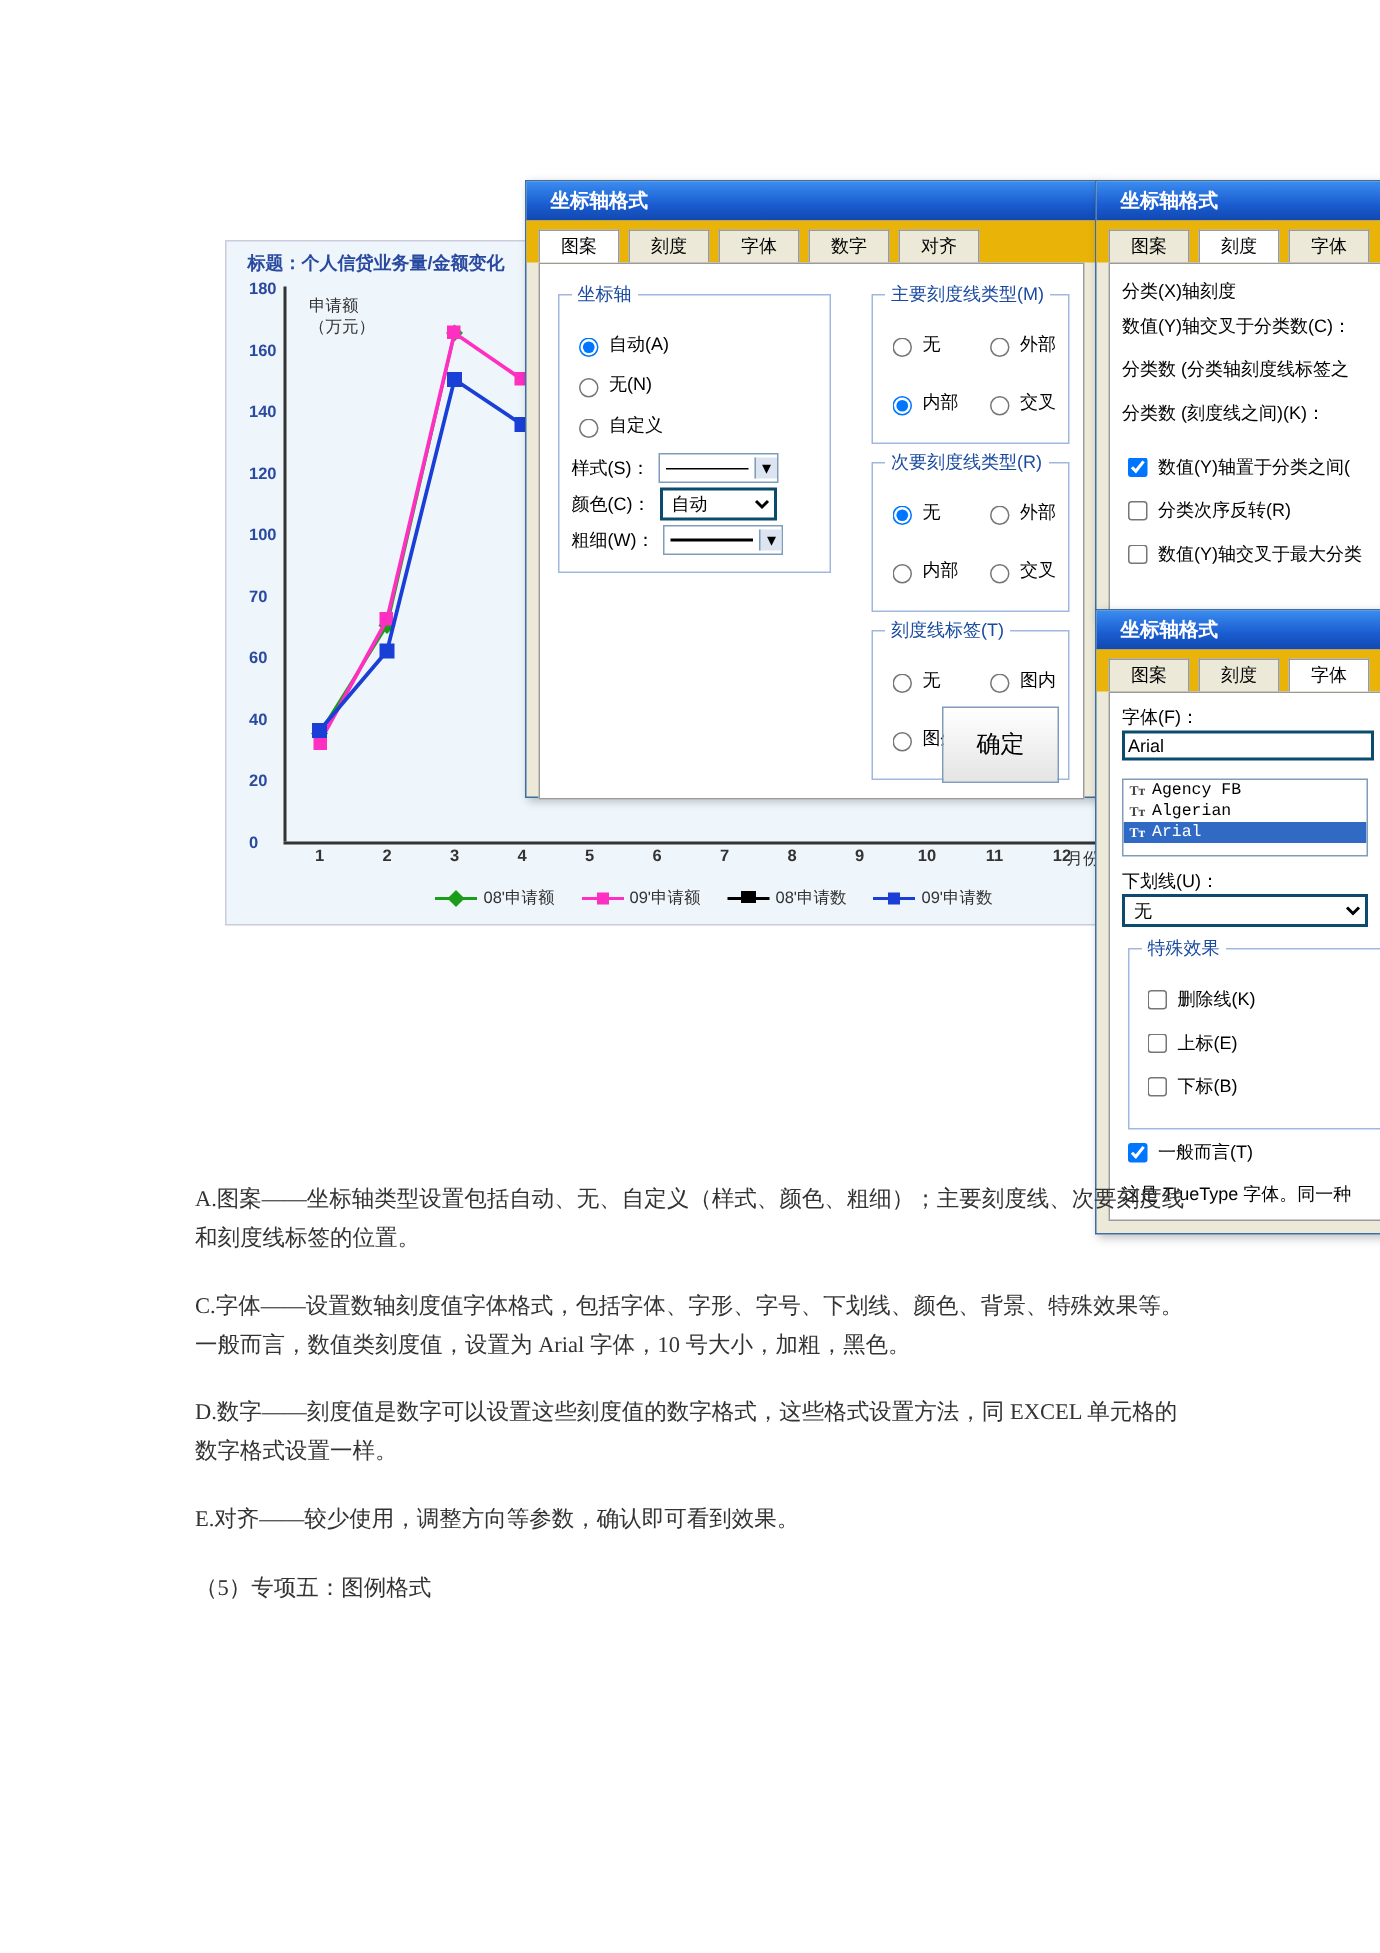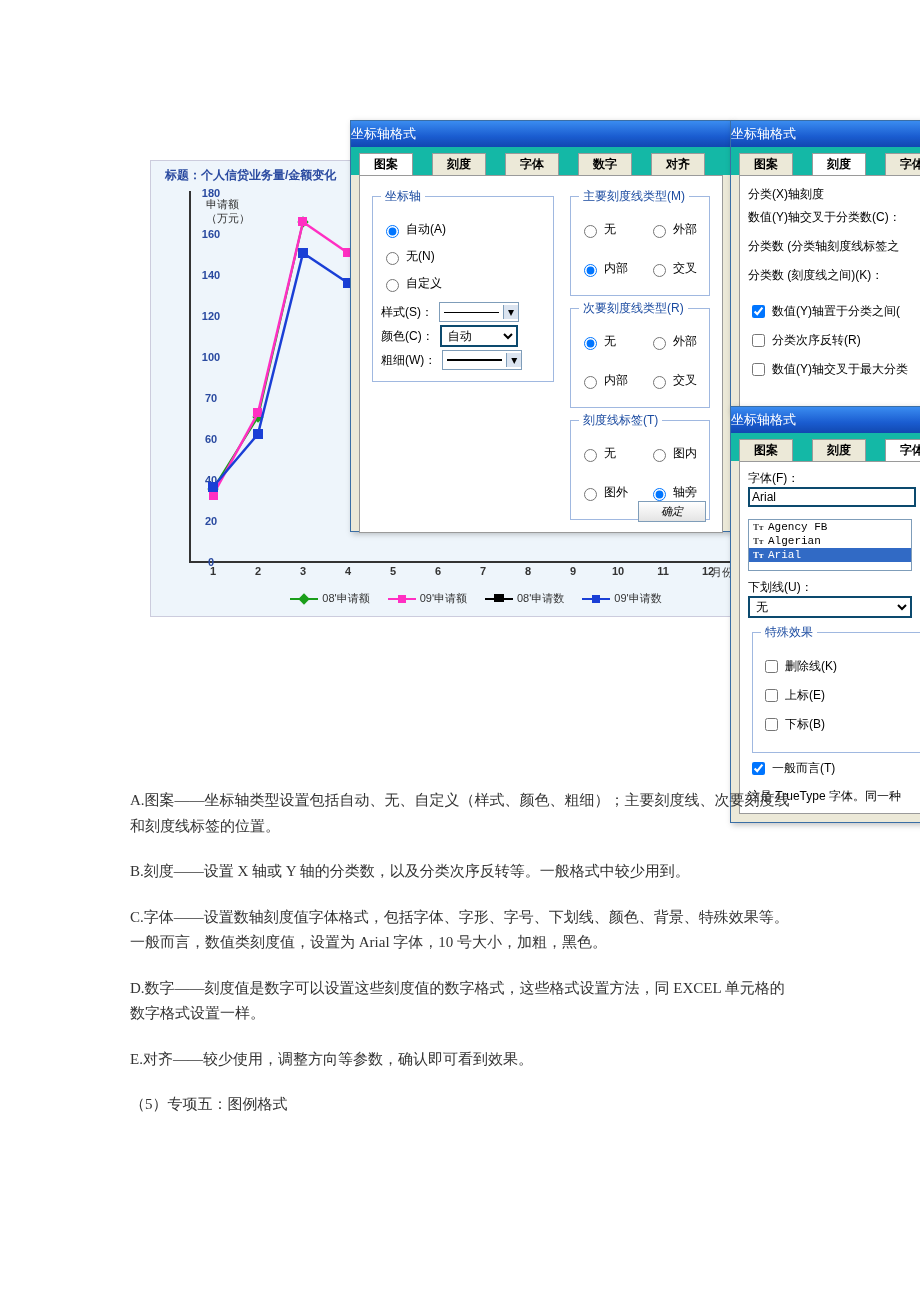--- a/index.html
+++ b/index.html
@@ -38,22 +38,22 @@
     position: absolute;
     left: 14px; top: 6px;
     font-size: 12px;
     font-weight: bold;
     color: #2a4aa0;
     white-space: nowrap;
   }
   .y-axis { position: absolute; left: 38px; top: 30px; width: 2px; height: 370px; background: #333; }
   .x-axis { position: absolute; left: 38px; top: 400px; width: 542px; height: 2px; background: #333; }
   .y-tick-label {
-    position: absolute; right: 525px; font-size: 11px; font-weight: bold; color: #2a4aa0;
-    text-align: center; width: 30px;
+    position: absolute; right: 555px; font-size: 11px; font-weight: bold; color: #2a4aa0;
+    text-align: left; width: 30px;
   }
   .x-tick-label {
     position: absolute; top: 404px; font-size: 11px; font-weight: bold; color: #333;
     transform: translateX(-50%);
   }
   .x-unit-label {
     position: absolute; top: 404px; font-size: 11px; color: #333;
   }
   .legend-row {
     position: absolute; top: 430px; left: 60px; right: 10px;
@@ -80,29 +80,28 @@
     background: #ece9d8;
     border: 1px solid #3a6ea5;
     box-shadow: 2px 2px 6px rgba(0,0,0,.25);
     font-family: "Tahoma", "SimSun", sans-serif;
     font-size: 12px;
     color: #000;
   }
   .win-title {
     background: linear-gradient(to bottom, #3a8cf0, #1a5cd0 60%, #1148b0);
     color: #fff;
-    font-weight: normal;
-    padding: 4px 0;
+    font-weight: bold;
+    padding: 4px 16px;
     font-size: 13px;
   }
   .tabstrip {
-    display: flex; gap: 19px;
+    display: flex; gap: 6px;
     padding: 6px 8px 0 8px;
-    background: #14b8a6;
-    font-weight: bold;
+    background: #eab308;
   }
   .tab {
     border: 1px solid #9a9a9a;
     border-bottom: none;
     background: #ece9d8;
     padding: 2px 14px;
     cursor: pointer;
   }
   .tab.active {
     background: #fff;
@@ -139,27 +138,26 @@
   .form-row { display: flex; align-items: center; gap: 6px; margin: 3px 0; }
   select, input[type="text"] {
     border: 2px solid #0c4a6e;
     font-size: 12px;
     padding: 1px 2px;
     background: #fff;
   }
   .btn {
     border: 1px solid #7f9db9;
     background: linear-gradient(#fff, #e4e4e4);
-    padding: 2px 22px;
-    font-size: 11px;
+    padding: 14px 22px;
+    font-size: 16px;
     cursor: pointer;
-    font-style: italic;
   }
   .dlg1 { left: 200px; top: 0px; width: 380px; height: 410px; }
-  .dlg1 .two-col { display: grid; grid-template-columns: 190px 1fr; gap: 8px; }
+  .dlg1 .two-col { display: grid; grid-template-columns: 190px 1fr; gap: 19px; }
   .style-combo {
     width: 78px; height: 18px; border: 1px solid #7f9db9; display: inline-flex; align-items: center; background: #fff; position: relative;
   }
   .style-combo .line { flex: 1; height: 0; border-top: 1.5px solid #000; margin: 0 4px; }
   .style-combo .dd { width: 14px; text-align: center; border-left: 1px solid #7f9db9; background: #dbe4f0; }
   .sample-box {
     border: 1px solid #888;
     background: #fff;
     margin-top: 6px;
     height: 28px;
@@ -465,20 +463,19 @@
             <span>一般而言(T)</span>
           </div>
         <div style="margin-top:4px">这是 TrueType 字体。同一种</div>
       </div>
     </div>
 
   </div>
 
   <div class="text-block">
     <p>A.图案——坐标轴类型设置包括自动、无、自定义（样式、颜色、粗细）；主要刻度线、次要刻度线和刻度线标签的位置。</p>
-    <p>B.刻度——设置 X 轴或 Y 轴的分类数，以及分类次序反转等。一般格式中较少用到。</p>
     <p>C.字体——设置数轴刻度值字体格式，包括字体、字形、字号、下划线、颜色、背景、特殊效果等。一般而言，数值类刻度值，设置为 Arial 字体，10 号大小，加粗，黑色。</p>
     <p>D.数字——刻度值是数字可以设置这些刻度值的数字格式，这些格式设置方法，同 EXCEL 单元格的数字格式设置一样。</p>
     <p>E.对齐——较少使用，调整方向等参数，确认即可看到效果。</p>
     <p>（5）专项五：图例格式</p>
   </div>
 
 </div>
 
 </body></html>

